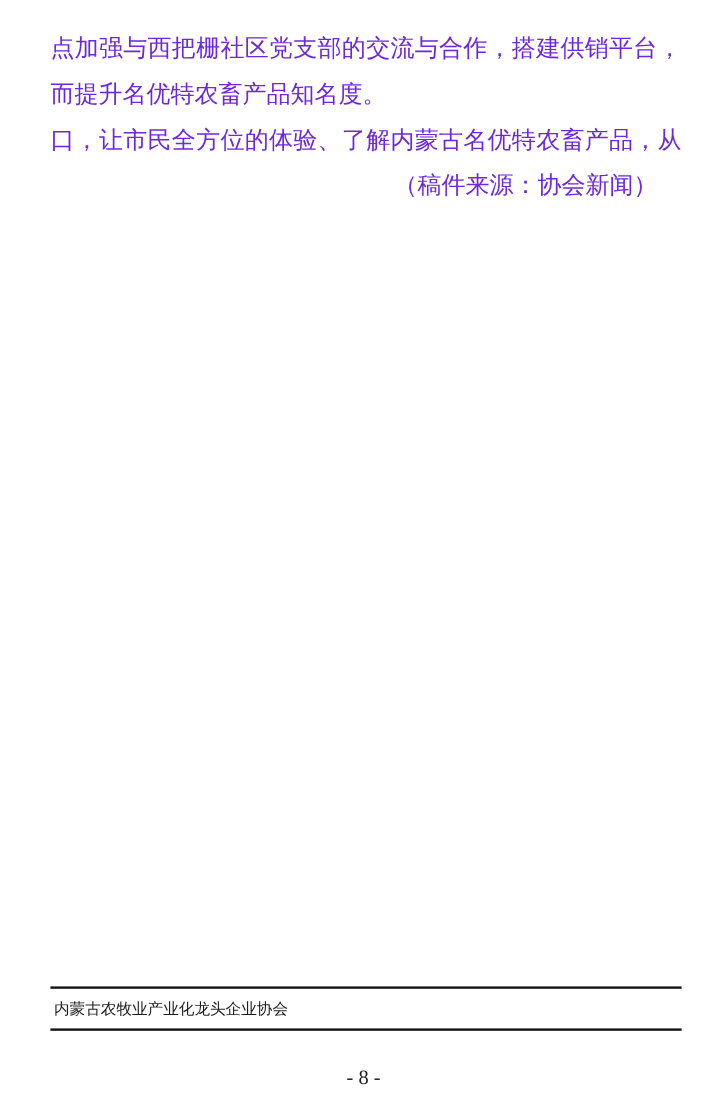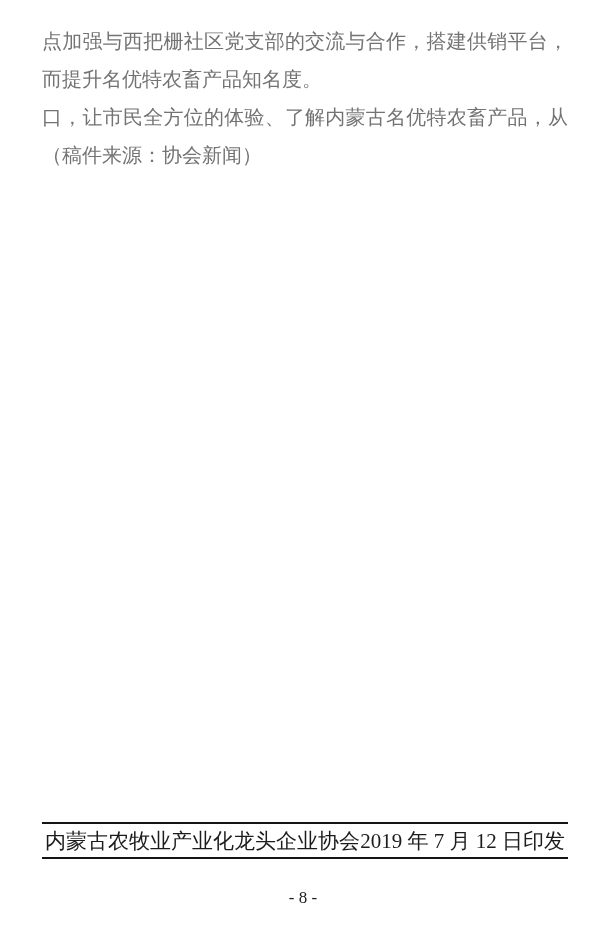--- a/index.html
+++ b/index.html
@@ -14,54 +14,54 @@
     height: 929px;
     background: #ffffff;
     overflow: hidden;
   }
   .body-text {
     position: absolute;
     left: 42px;
     top: 22px;
     width: 526px;
     font-size: 20px;
-    color: #737373;
+    color: #6d28d9;
   }
   .line {
     height: 38px;
     line-height: 38px;
     white-space: nowrap;
     overflow: visible;
     text-align: left;
   }
   .line.just {
     white-space: normal;
     text-align: justify;
     text-align-last: justify;
     text-justify: inter-character;
   }
   .line.indent {
     text-indent: 2em;
   }
   .line.source {
-    text-align: left;
+    text-align: right;
     padding-right: 20px;
   }
   .footer {
     position: absolute;
     left: 42px;
     top: 822px;
     width: 526px;
     height: 37px;
     border-top: 2px solid #141414;
     border-bottom: 2px solid #141414;
     display: flex;
     justify-content: space-between;
     align-items: center;
-    font-size: 21px;
+    font-size: 13px;
     padding: 0 3px;
     color: #1c1c1c;
   }
   .page-number {
     position: absolute;
     top: 888px;
     left: 0;
     width: 100%;
     text-align: center;
     font-size: 17px;
@@ -81,18 +81,17 @@
       <div class="line just">口，让市民全方位的体验、了解内蒙古名优特农畜产品，从</div>
     </div>
 
 
     <div class="line source">（稿件来源：协会新闻）</div>
 
   </div>
 
   <div class="footer">
     <span>内蒙古农牧业产业化龙头企业协会</span>
-    <span>2019 年 7 月 12 日印发</span>
   </div>
 
   <div class="page-number">- 8 -</div>
 
 </div>
 
 </body></html>

